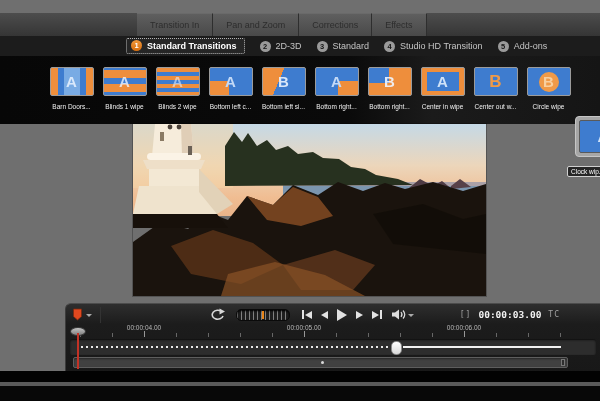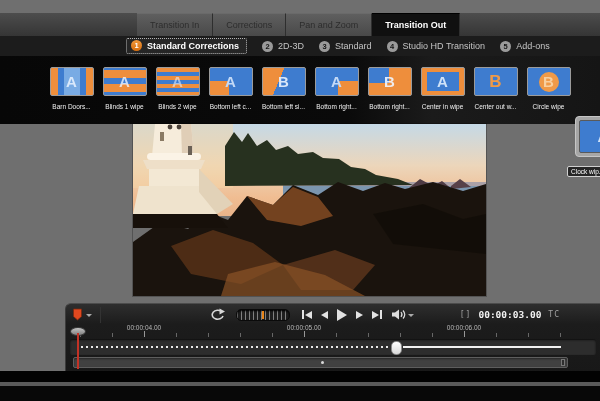--- a/index.html
+++ b/index.html
@@ -147,29 +147,29 @@
   .bb3{position:absolute;left:0;top:386px;width:600px;height:15px;background:#080808;}
 </style>
 </head>
 <body>
 
 <div id="app">
 
 
   <div class="tabrow">
     <div class="tab">Transition In</div>
+    <div class="tab">Pan and Zoom</div>
     <div class="tab">Corrections</div>
-    <div class="tab">Pan and Zoom</div>
-    <div class="tab active">Transition Out</div>
+    <div class="tab">Effects</div>
   </div>
 
   <div class="grouprow">
     <div class="group selected">
       <span class="num">1</span>
-      <span class="glabel">Standard Corrections</span>
+      <span class="glabel">Standard Transitions</span>
     </div>
     <div class="group">
       <span class="num">2</span>
       <span class="glabel">2D-3D</span>
     </div>
     <div class="group">
       <span class="num">3</span>
       <span class="glabel">Standard</span>
     </div>
     <div class="group">

